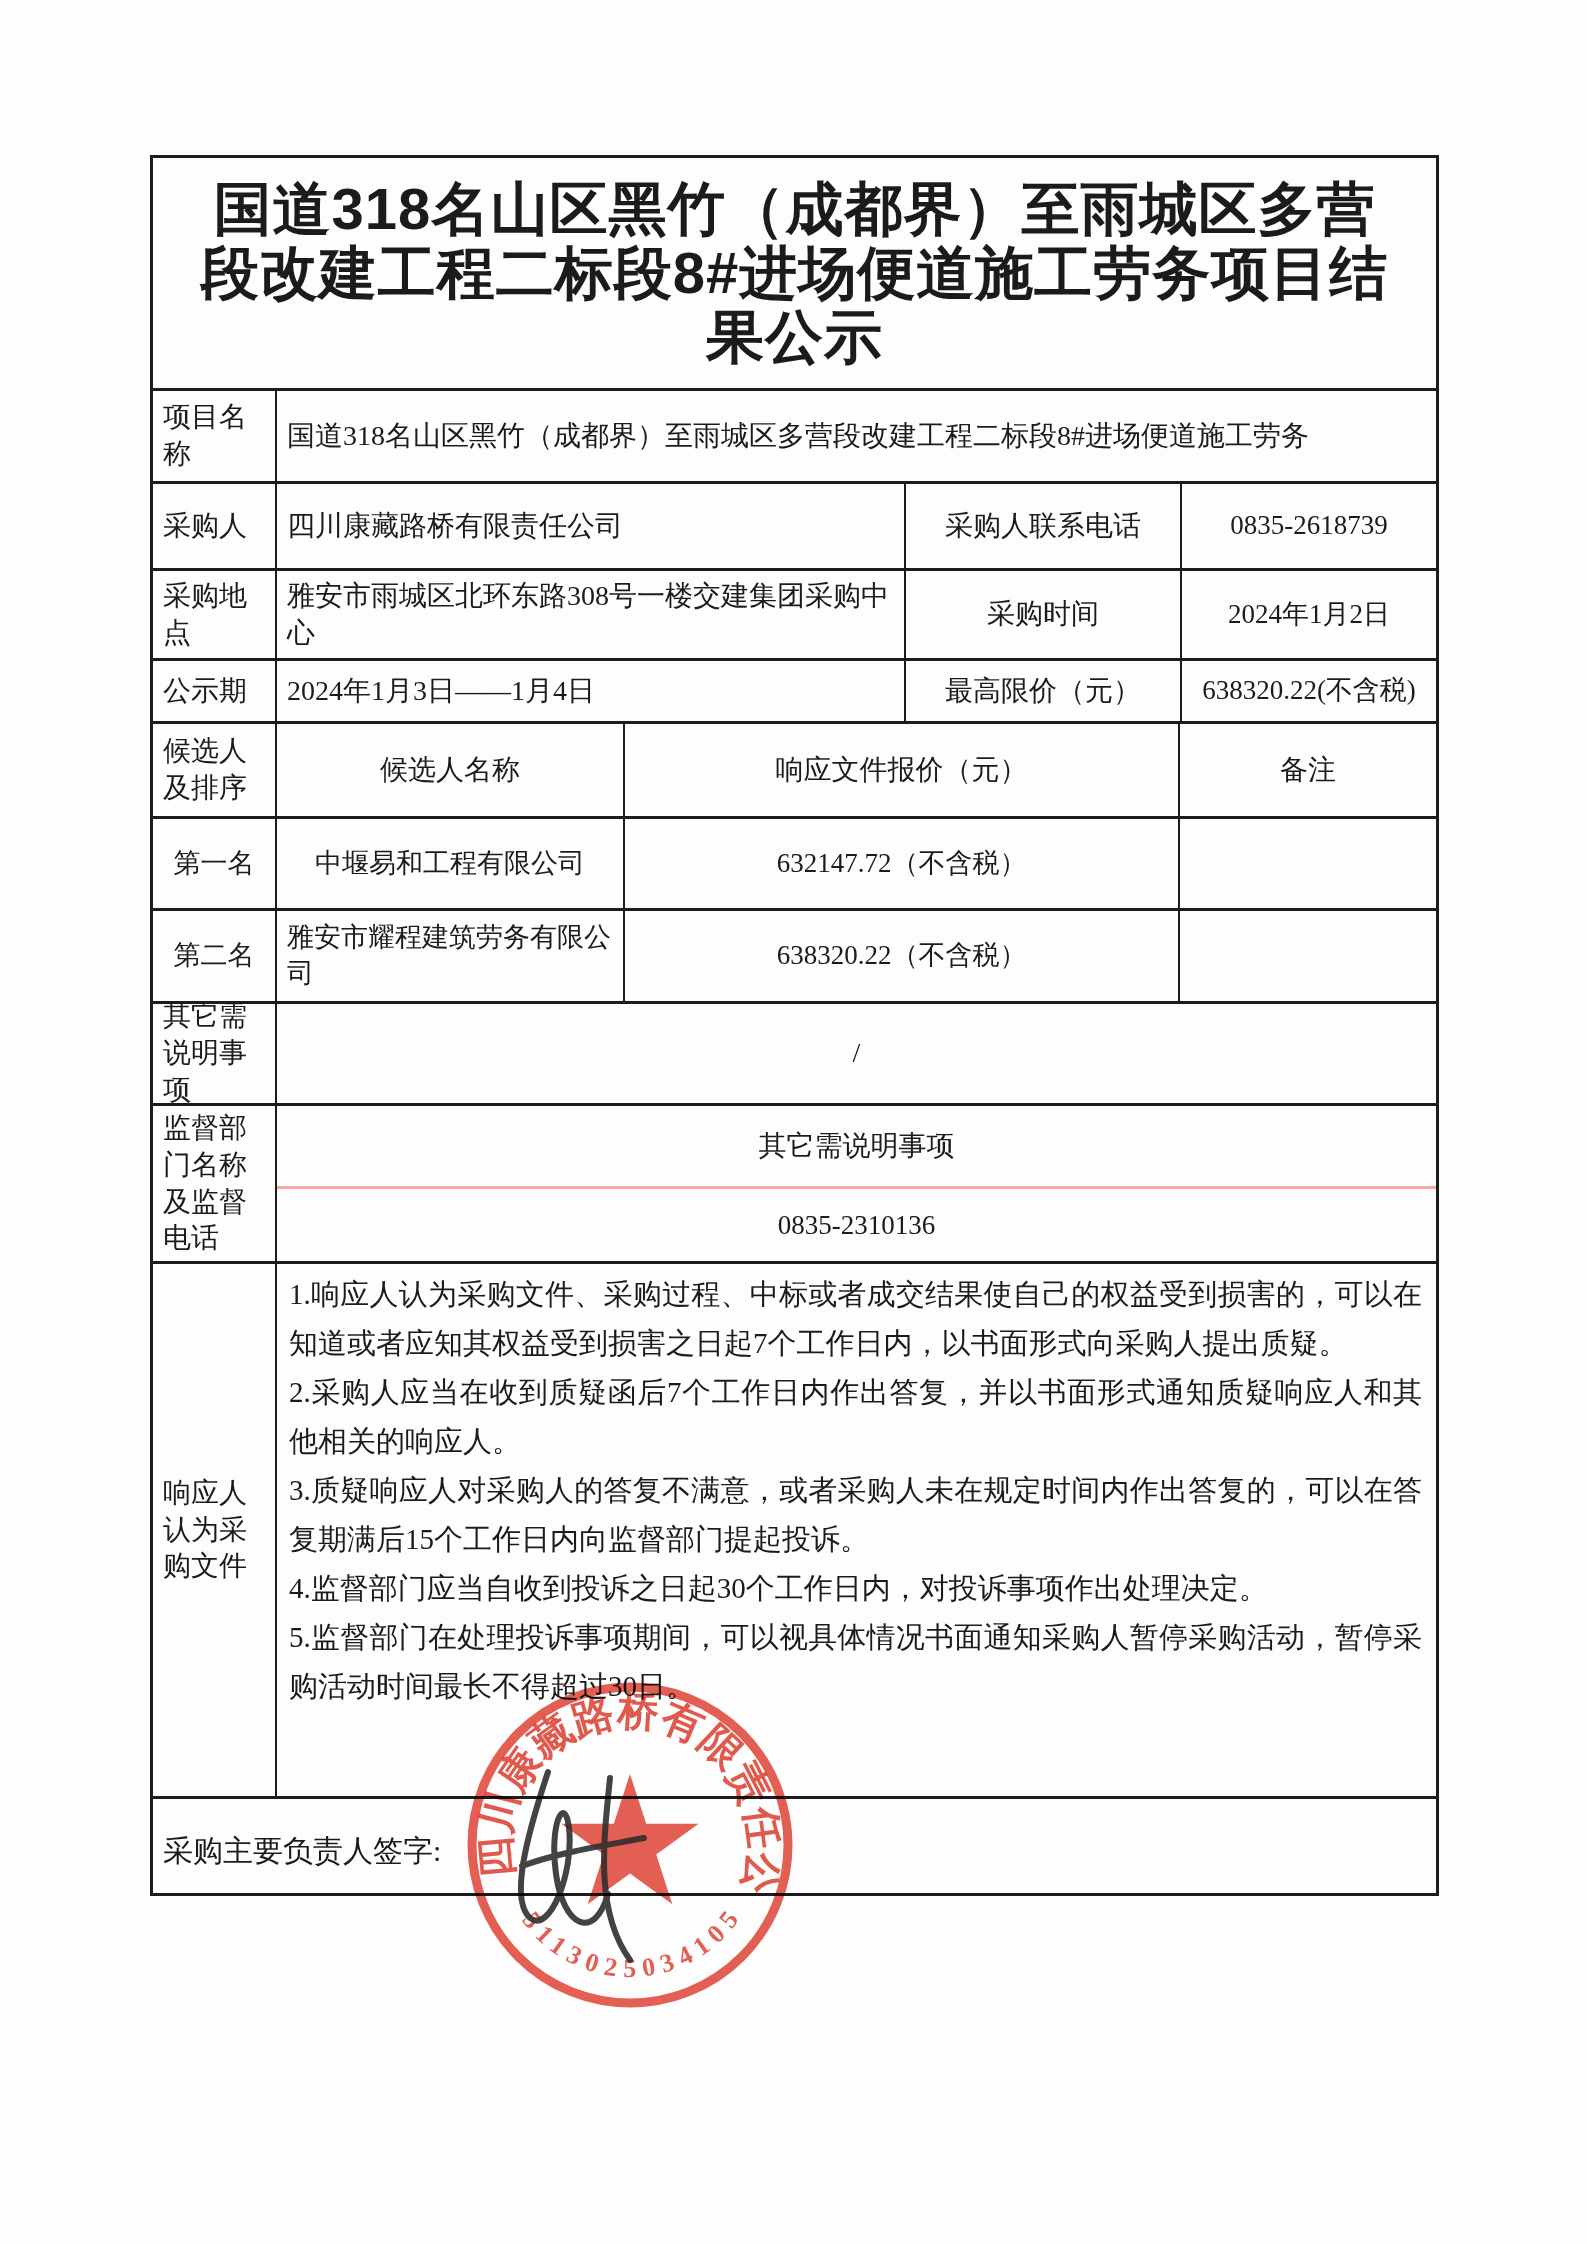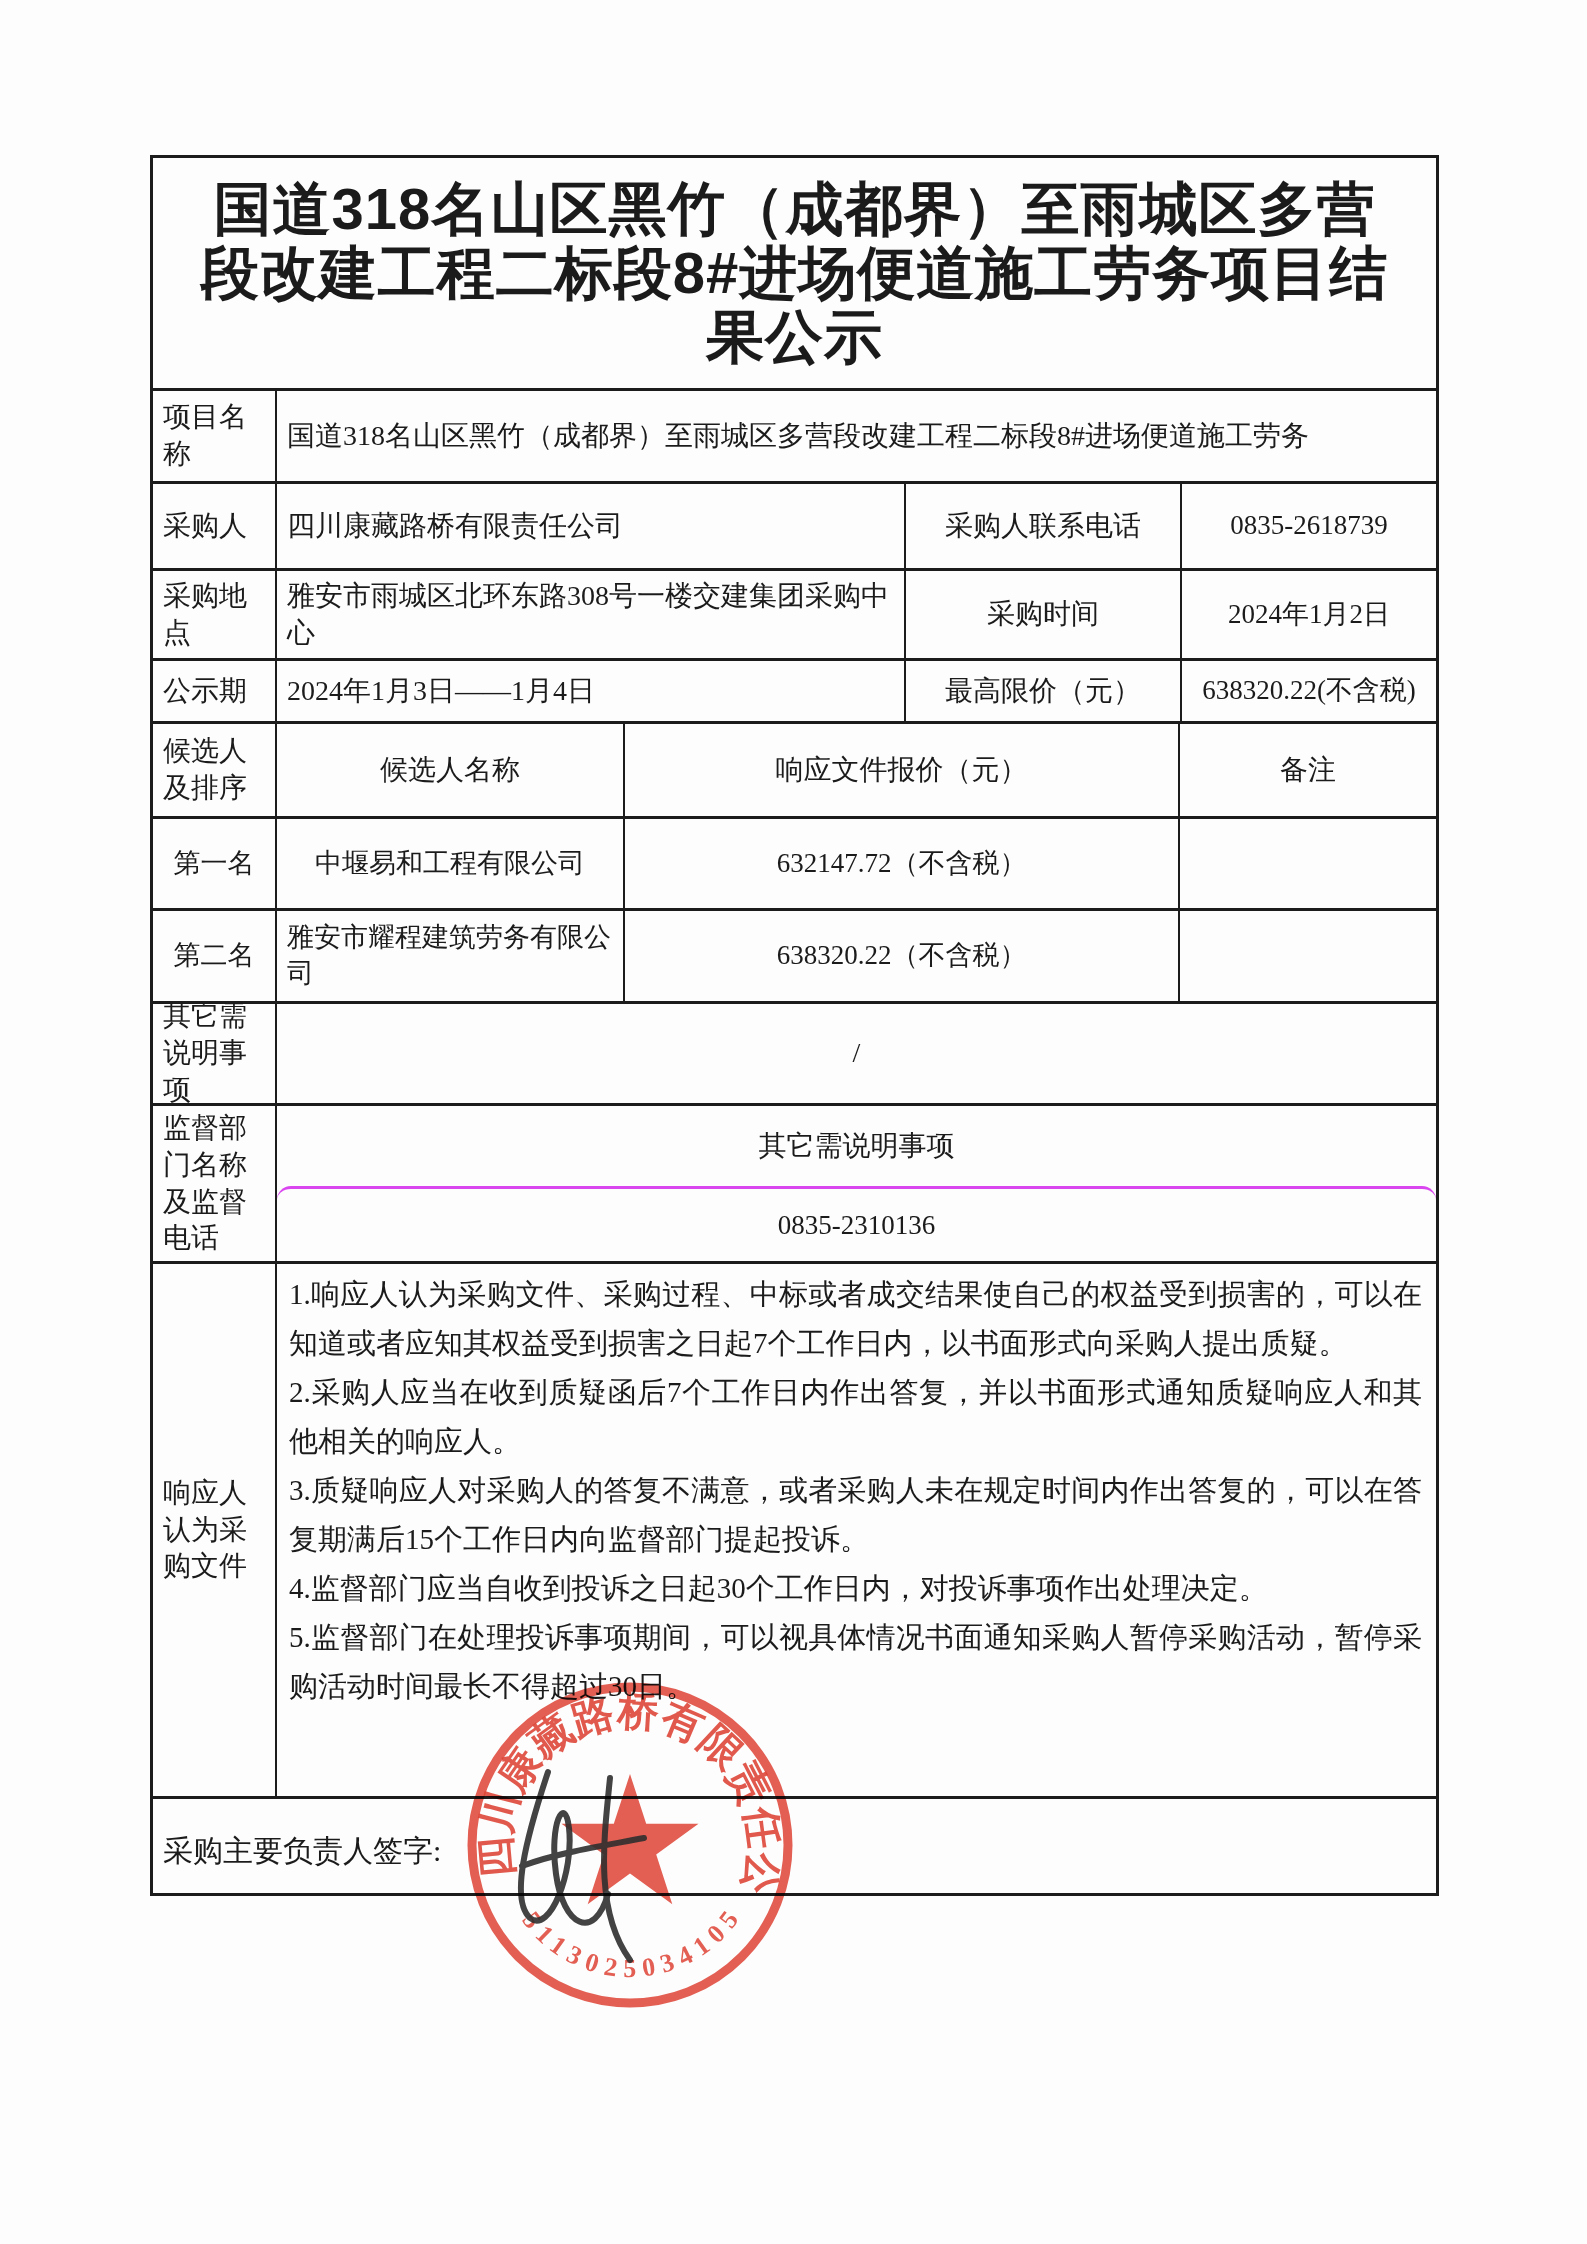--- a/index.html
+++ b/index.html
@@ -32,21 +32,21 @@
   .r-super{height:158px;}
   .r-objection{height:535px;}
   .r-sign{height:97px;}
   .title-cell{flex:1;justify-content:center;text-align:center;
     font-family:"Liberation Sans","DejaVu Sans",sans-serif;
     font-weight:bold;font-size:58px;line-height:64px;padding:0 44px;letter-spacing:1px;}
   .sup-col{flex:1;display:flex;flex-direction:column;border-left:2px solid #1c1c1c;}
   .sup-cell{box-sizing:border-box;display:flex;align-items:center;justify-content:center;
     text-align:center;font-size:28px;padding:4px 10px;}
   .sup-top{flex:0 0 80px;}
-  .sup-bottom{flex:1;border-top:3px solid #d946ef;border-radius:14px;}
+  .sup-bottom{flex:1;border-top:3px solid #fca5a5;}
   .obj-cell{flex:1;border-left:2px solid #1c1c1c;box-sizing:border-box;
     display:flex;flex-direction:column;justify-content:center;
     font-size:29px;line-height:49px;padding:10px 14px 90px 12px;}
   .obj-cell p{margin:0;word-break:break-all;text-align:justify;}
   .sign-cell{flex:1;display:flex;align-items:center;font-size:30px;padding-left:10px;margin-top:9px;}
   .val2{font-size:27px;}
   .seal{position:absolute;left:452px;top:1660px;width:356px;height:380px;
     mix-blend-mode:multiply;opacity:0.93;}
 </style>
 </head>

